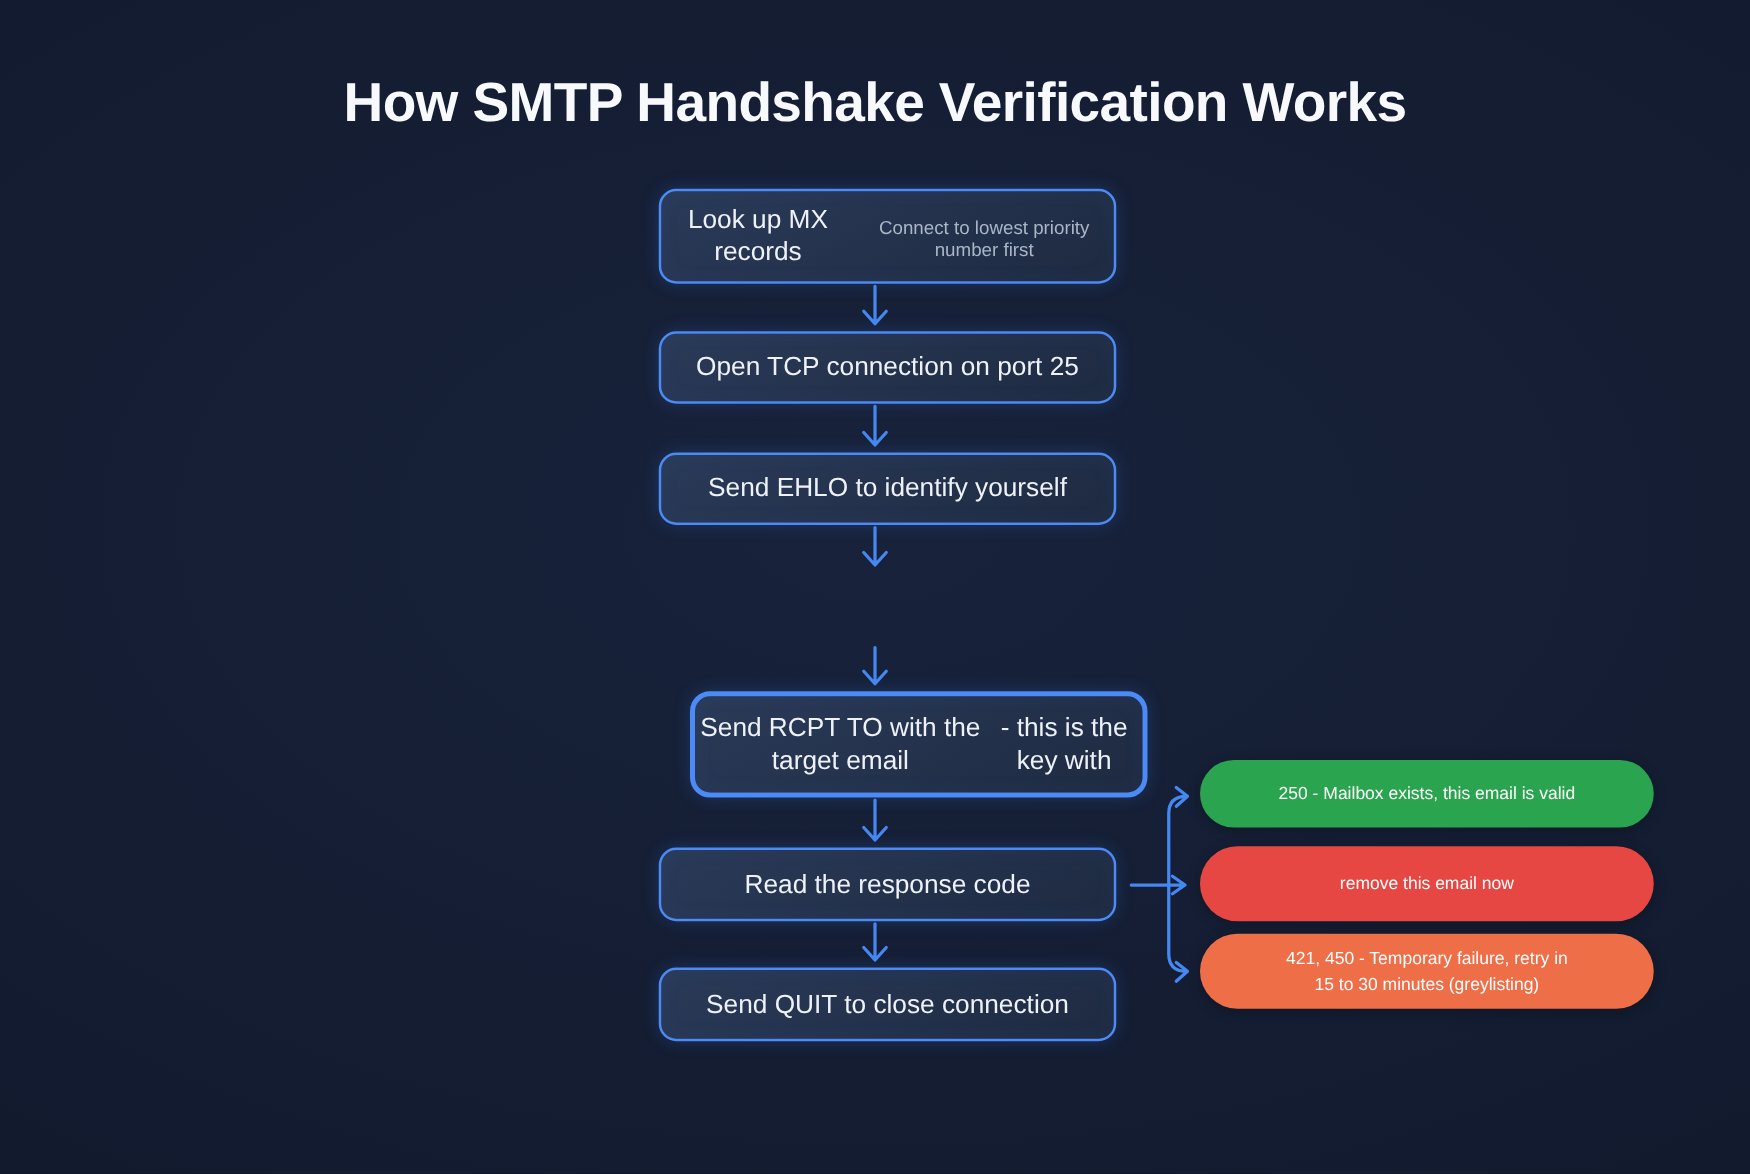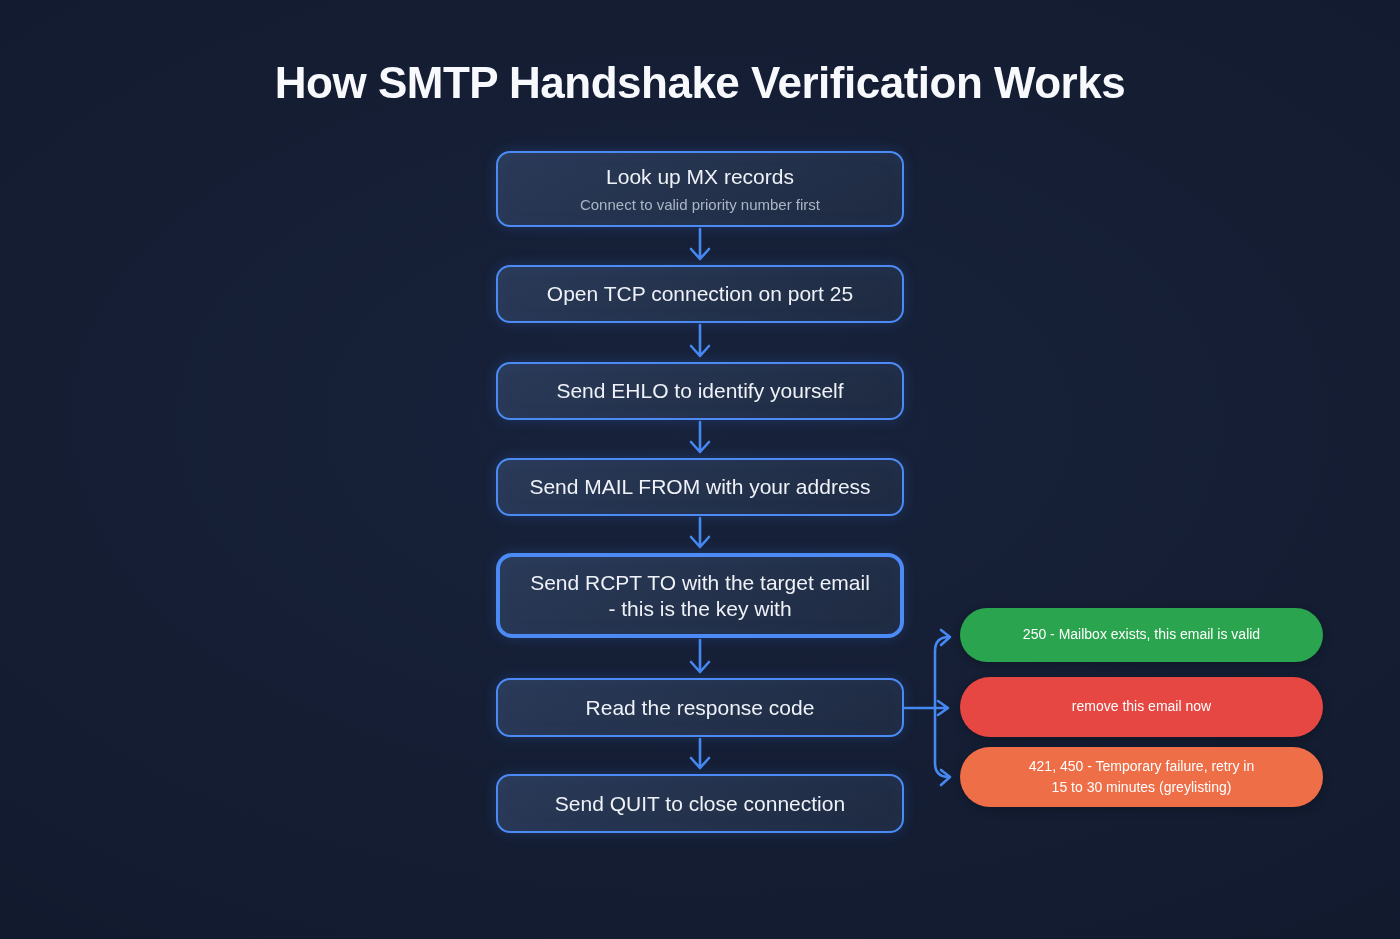--- a/index.html
+++ b/index.html
@@ -17,42 +17,42 @@
     left: 0;
     width: 100%;
     text-align: center;
     font-size: 44px;
     font-weight: 700;
     letter-spacing: -0.5px;
     color: #f7f9fc;
   }
   .flow-box {
     position: absolute;
-    left: 496px;
-    width: 408px;
+    left: 527px;
+    width: 366px;
     box-sizing: border-box;
     border: 2px solid #4c8bf5;
     border-radius: 14px;
     background: linear-gradient(150deg, #2a3a58 0%, #1e2a41 100%);
     box-shadow: 0 0 14px rgba(59,130,246,0.22), inset 0 0 18px rgba(80,130,230,0.06);
     display: flex;
-    flex-direction: column;
+    flex-direction: row;
     align-items: center;
     justify-content: center;
     text-align: center;
     color: #eef2f8;
   }
   .flow-box .label { font-size: 21px; line-height: 26px; }
   .flow-box .sublabel { font-size: 15px; line-height: 18px; margin-top: 6px; color: #aab6c6; }
   .flow-box.key { border-width: 4px; border-radius: 16px; }
   .step-1 { top: 151px; height: 76px; }
   .step-2 { top: 265px; height: 58px; }
   .step-3 { top: 362px; height: 58px; }
   .step-4 { top: 458px; height: 58px; }
-  .step-5 { top: 553px; height: 85px; }
+  .step-5 { top: 553px; height: 85px; margin-left: 25px; }
   .step-6 { top: 678px; height: 59px; }
   .step-7 { top: 774px; height: 59px; }
   .pill {
     position: absolute;
     left: 960px;
     width: 363px;
     box-sizing: border-box;
     color: #ffffff;
     display: flex;
     flex-direction: column;
@@ -99,34 +99,31 @@
     <path d="M700 739 L700 767 M691 758 L700 768 L709 758"></path>
     <g>
       <path d="M905 708 L947 708 M938 701 L948 708 L938 715"></path>
       <path d="M935 708 L935 651 Q935 637 949 637 M941 630 L950 637 L941 645"></path>
       <path d="M935 708 L935 763 Q935 777 949 777 M941 770 L950 777 L941 785"></path>
     </g>
   </svg>
 
   <div class="flow-box step-1">
     <div class="label">Look up MX records</div>
-    <div class="sublabel">Connect to valid priority number first</div>
+    <div class="sublabel">Connect to lowest priority number first</div>
   </div>
 
   <div class="flow-box step-2">
     <div class="label">Open TCP connection on port 25</div>
   </div>
 
   <div class="flow-box step-3">
     <div class="label">Send EHLO to identify yourself</div>
   </div>
 
-  <div class="flow-box step-4">
-    <div class="label">Send MAIL FROM with your address</div>
-  </div>
 
   <div class="flow-box step-5 key">
     <div class="label">Send RCPT TO with the target email</div>
     <div class="label">- this is the key with</div>
   </div>
 
   <div class="flow-box step-6">
     <div class="label">Read the response code</div>
   </div>
 

